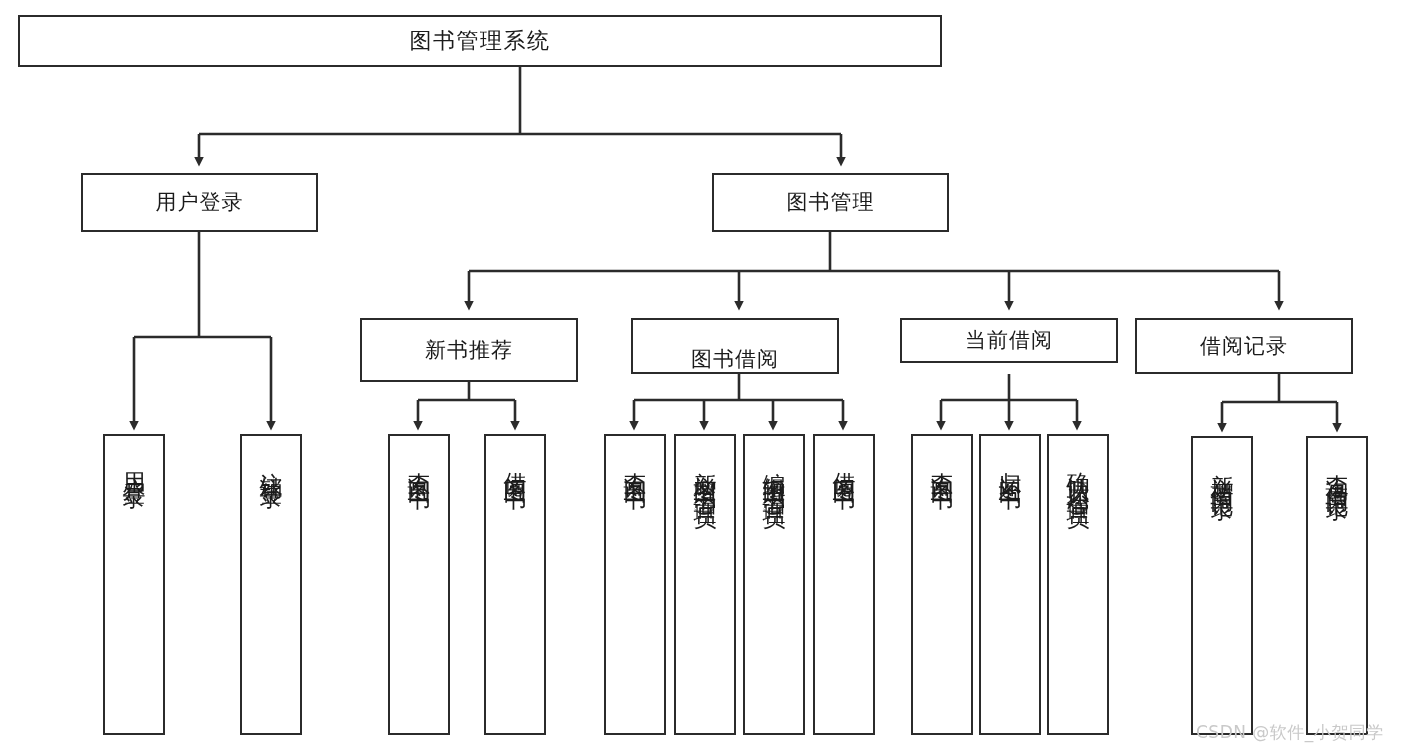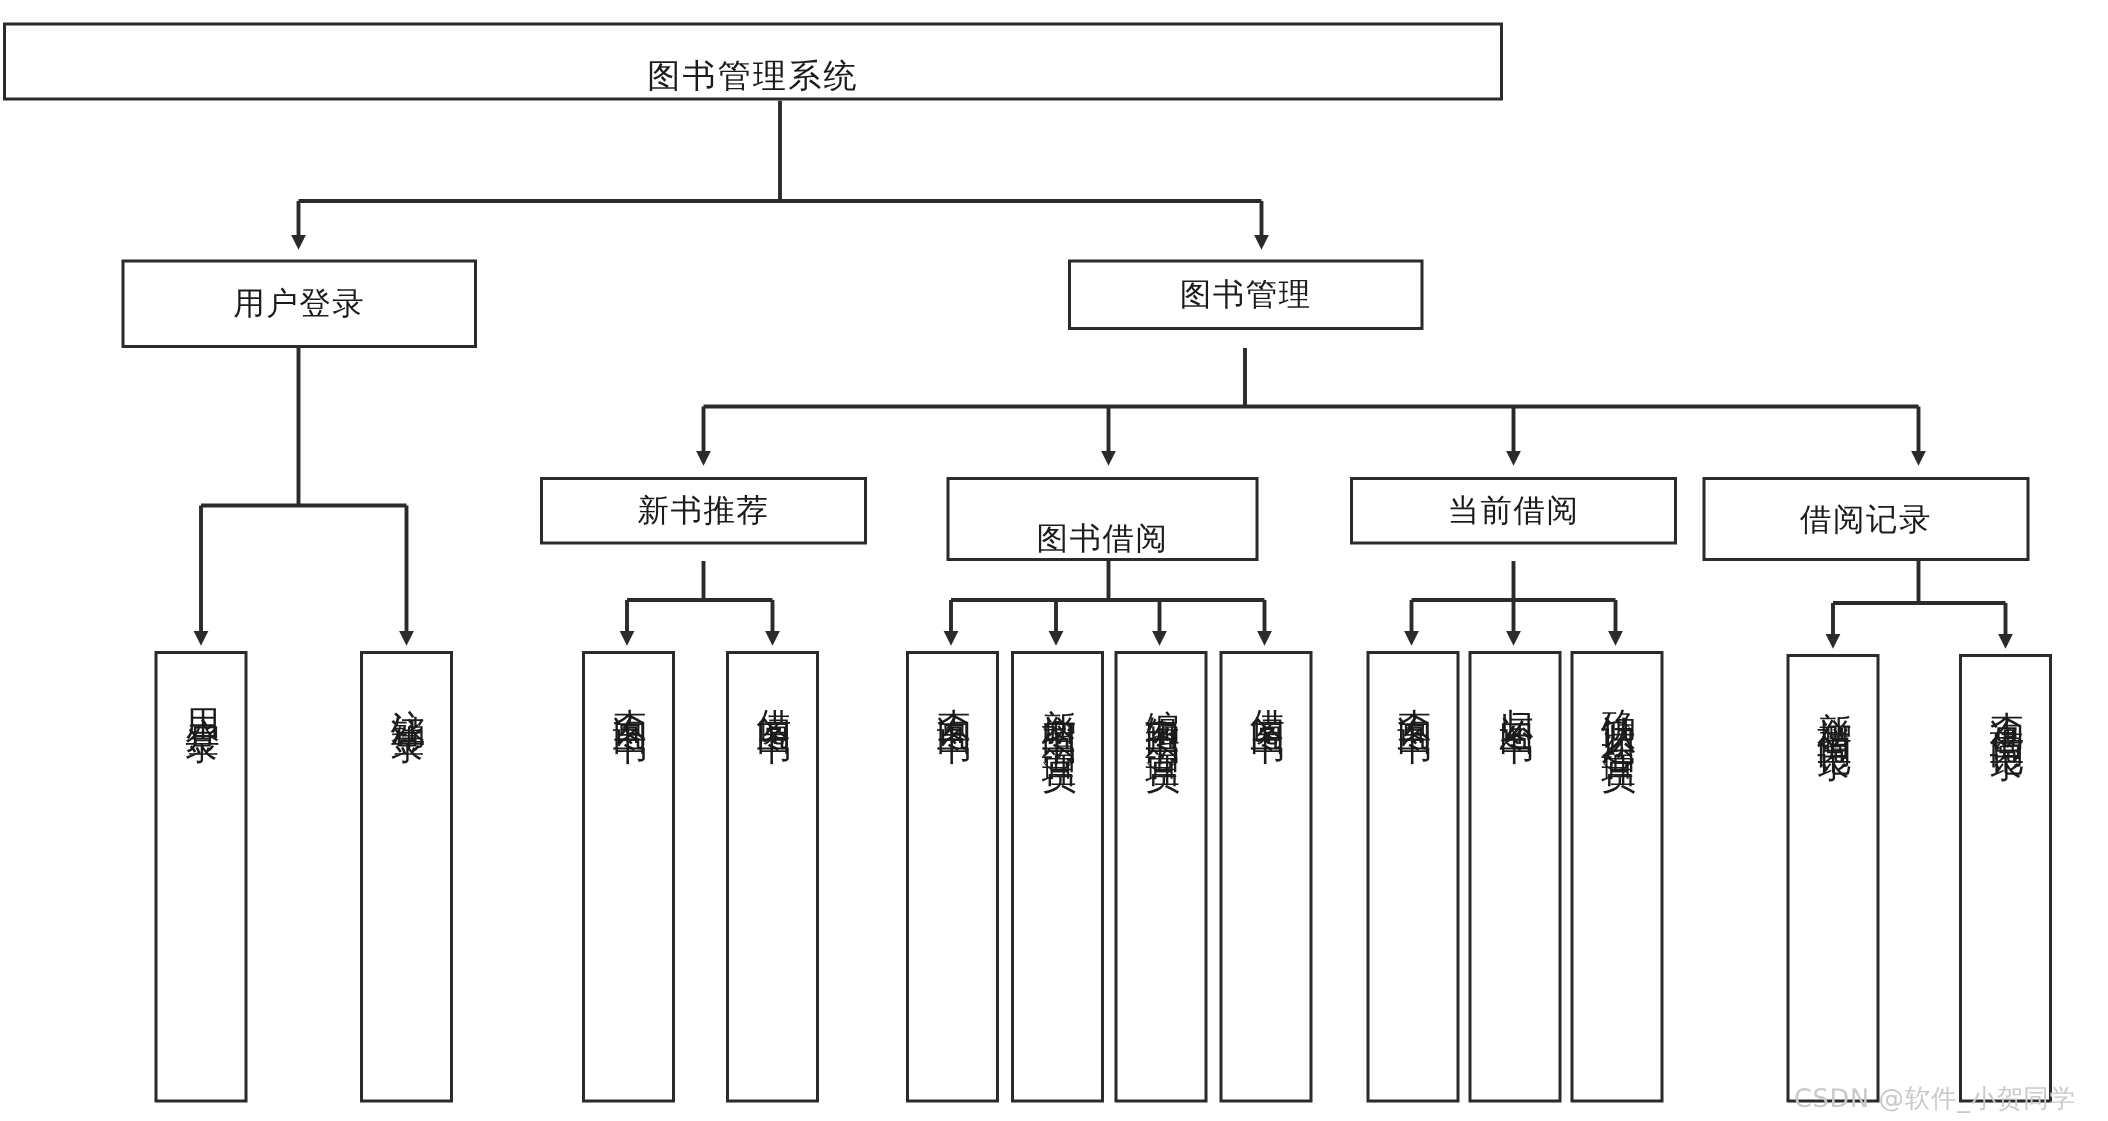--- a/index.html
+++ b/index.html
@@ -119,33 +119,33 @@
       <path d="M1009,400 L1009,422" marker-end="url(#arrow)"></path>
       <path d="M1077,400 L1077,422" marker-end="url(#arrow)"></path>
 
       <path d="M1279,374 L1279,402"></path>
       <path d="M1222,402 L1337,402"></path>
       <path d="M1222,402 L1222,424" marker-end="url(#arrow)"></path>
       <path d="M1337,402 L1337,424" marker-end="url(#arrow)"></path>
     </g>
   </svg>
 
-  <div class="node h root" style="left:2px; top:15px; width:1000px; height:52px;align-items:flex-end;">
+  <div class="node h root" style="left:18px; top:15px; width:924px; height:52px;">
     <span class="lbl">图书管理系统</span>
   </div>
 
   <div class="node h" style="left:81px; top:173px; width:237px; height:59px;">
     <span class="lbl">用户登录</span>
   </div>
 
-  <div class="node h" style="left:712px; top:173px; width:237px; height:47px;">
+  <div class="node h" style="left:712px; top:173px; width:237px; height:59px;">
     <span class="lbl">图书管理</span>
   </div>
 
-  <div class="node h" style="left:360px; top:318px; width:218px; height:45px;">
+  <div class="node h" style="left:360px; top:318px; width:218px; height:64px;">
     <span class="lbl">新书推荐</span>
   </div>
 
   <div class="node h" style="left:631px; top:318px; width:208px; height:56px;align-items:flex-end;">
     <span class="lbl">图书借阅</span>
   </div>
 
   <div class="node h" style="left:900px; top:318px; width:218px; height:45px;">
     <span class="lbl">当前借阅</span>
   </div>

